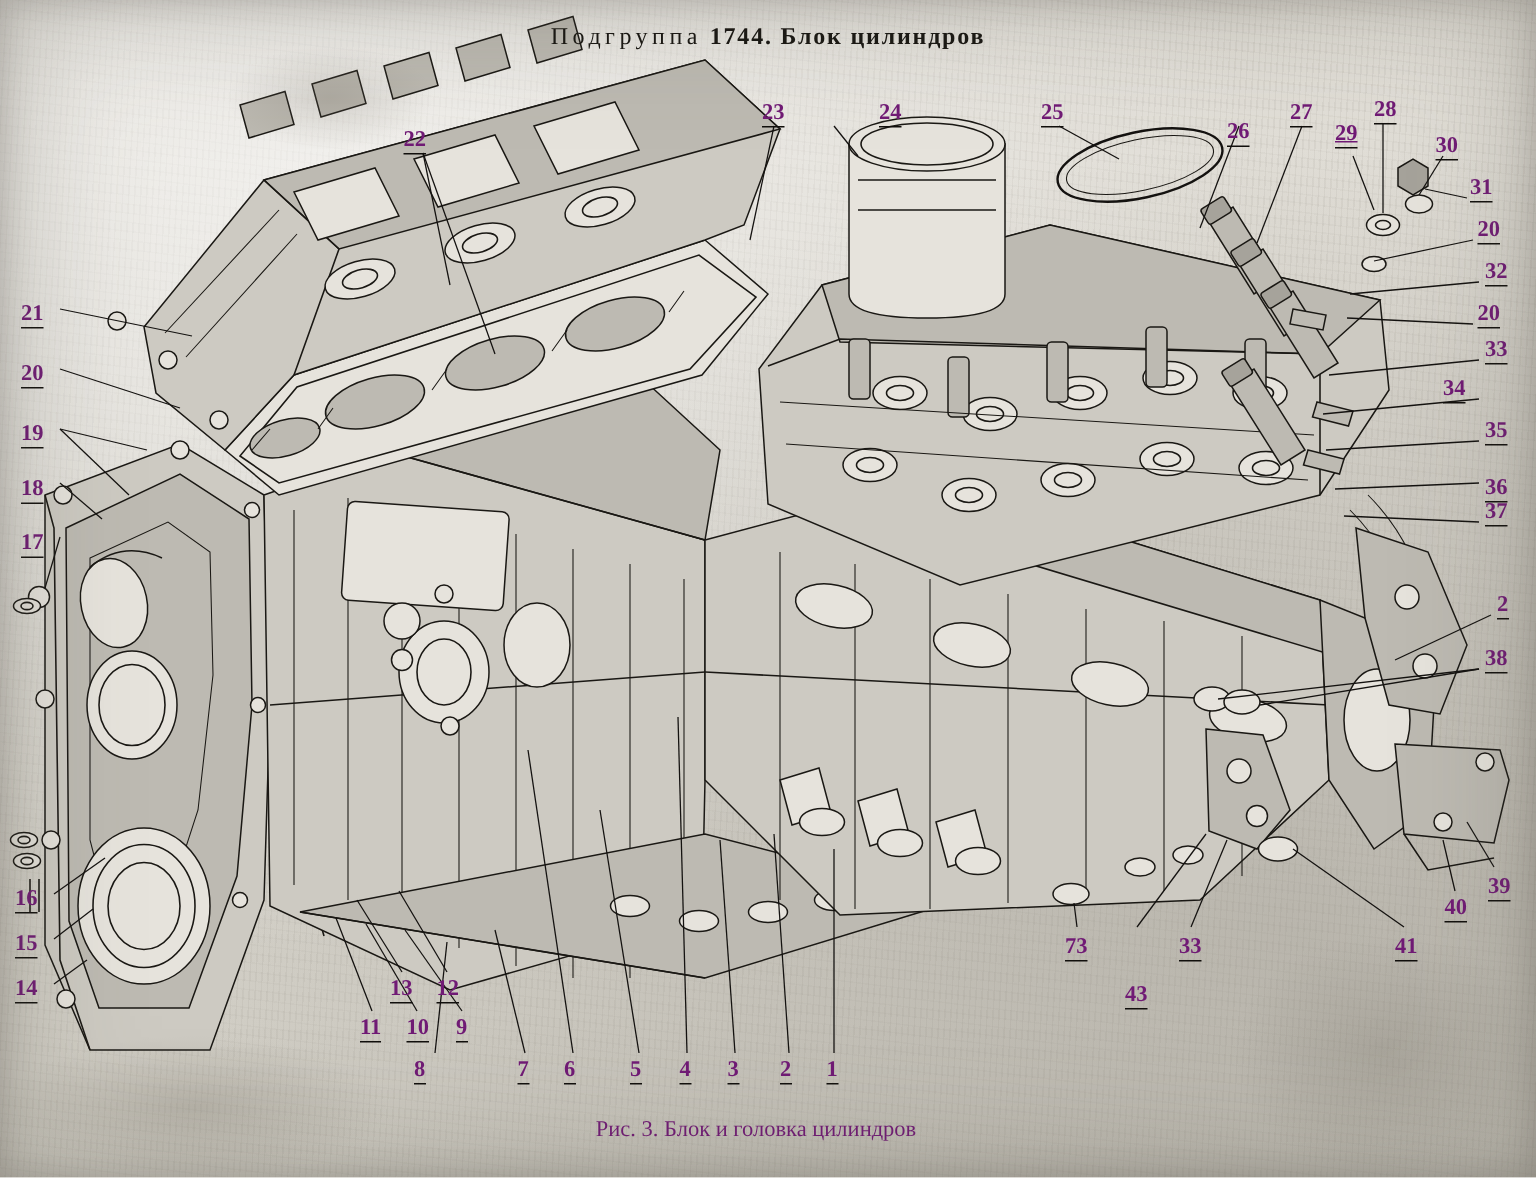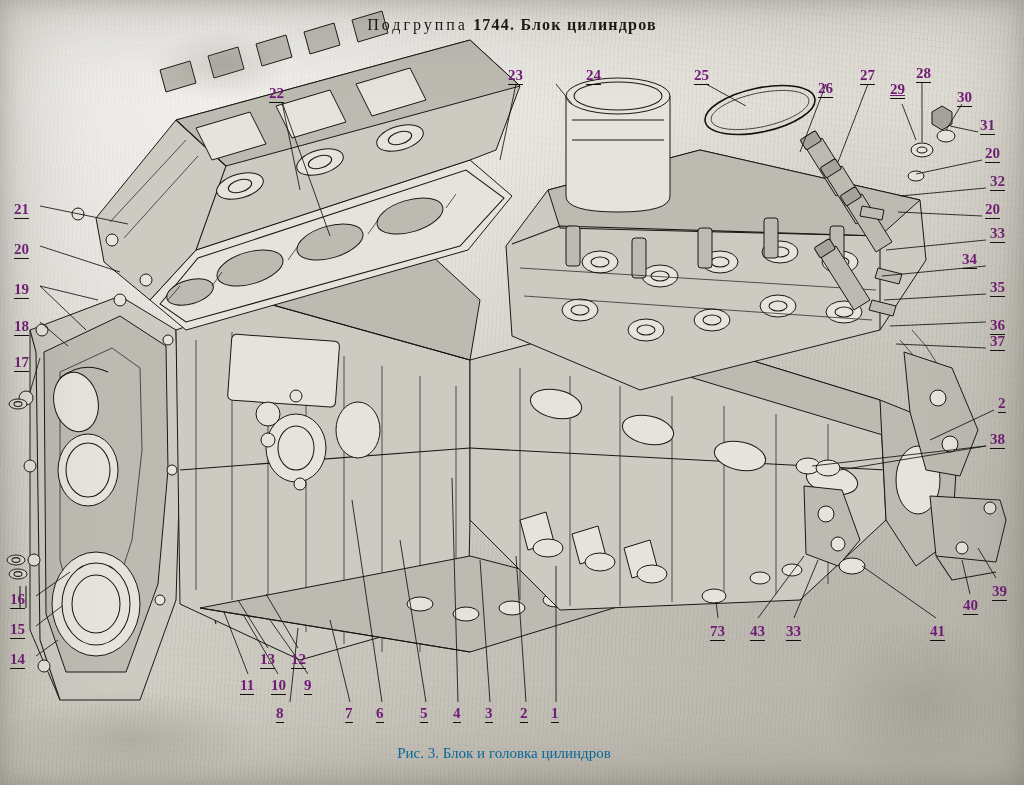--- a/index.html
+++ b/index.html
@@ -46,21 +46,21 @@
     color: #161410;
   }
   .title-top .sp { letter-spacing: 3px; font-weight: normal; }
   .caption-bottom {
     position: absolute;
     top: 745px;
     left: 0;
     width: 1008px;
     text-align: center;
     font-size: 15px;
-    color: #0369a1;
+    color: #701a75;
   }
   #figure-svg {
     position: absolute;
     top: 0; left: 0;
   }
   .callout {
     position: absolute;
     font-family: "Liberation Serif", serif;
     font-size: 15px;
     font-weight: bold;
@@ -463,18 +463,18 @@
       <div class="callout underline" style="left: 962px; top: 252px;">34</div>
       <div class="callout underline" style="left: 990px; top: 280px;">35</div>
       <div class="callout underline" style="left: 990px; top: 318px;">36</div>
       <div class="callout underline" style="left: 990px; top: 334px;">37</div>
       <div class="callout underline" style="left: 998px; top: 396px;">2</div>
       <div class="callout underline" style="left: 990px; top: 432px;">38</div>
       <div class="callout underline" style="left: 992px; top: 584px;">39</div>
       <div class="callout underline" style="left: 963px; top: 598px;">40</div>
       <div class="callout underline" style="left: 930px; top: 624px;">41</div>
       <div class="callout underline" style="left: 786px; top: 624px;">33</div>
-      <div class="callout underline" style="left: 750px; top: 624px;">43</div>
+      <div class="callout underline" style="left: 750px; top: 656px;">43</div>
       <div class="callout underline" style="left: 710px; top: 624px;">73</div>
     </div>
 
   <div id="edge-shade"></div>
 </div>
 
 </body></html>

